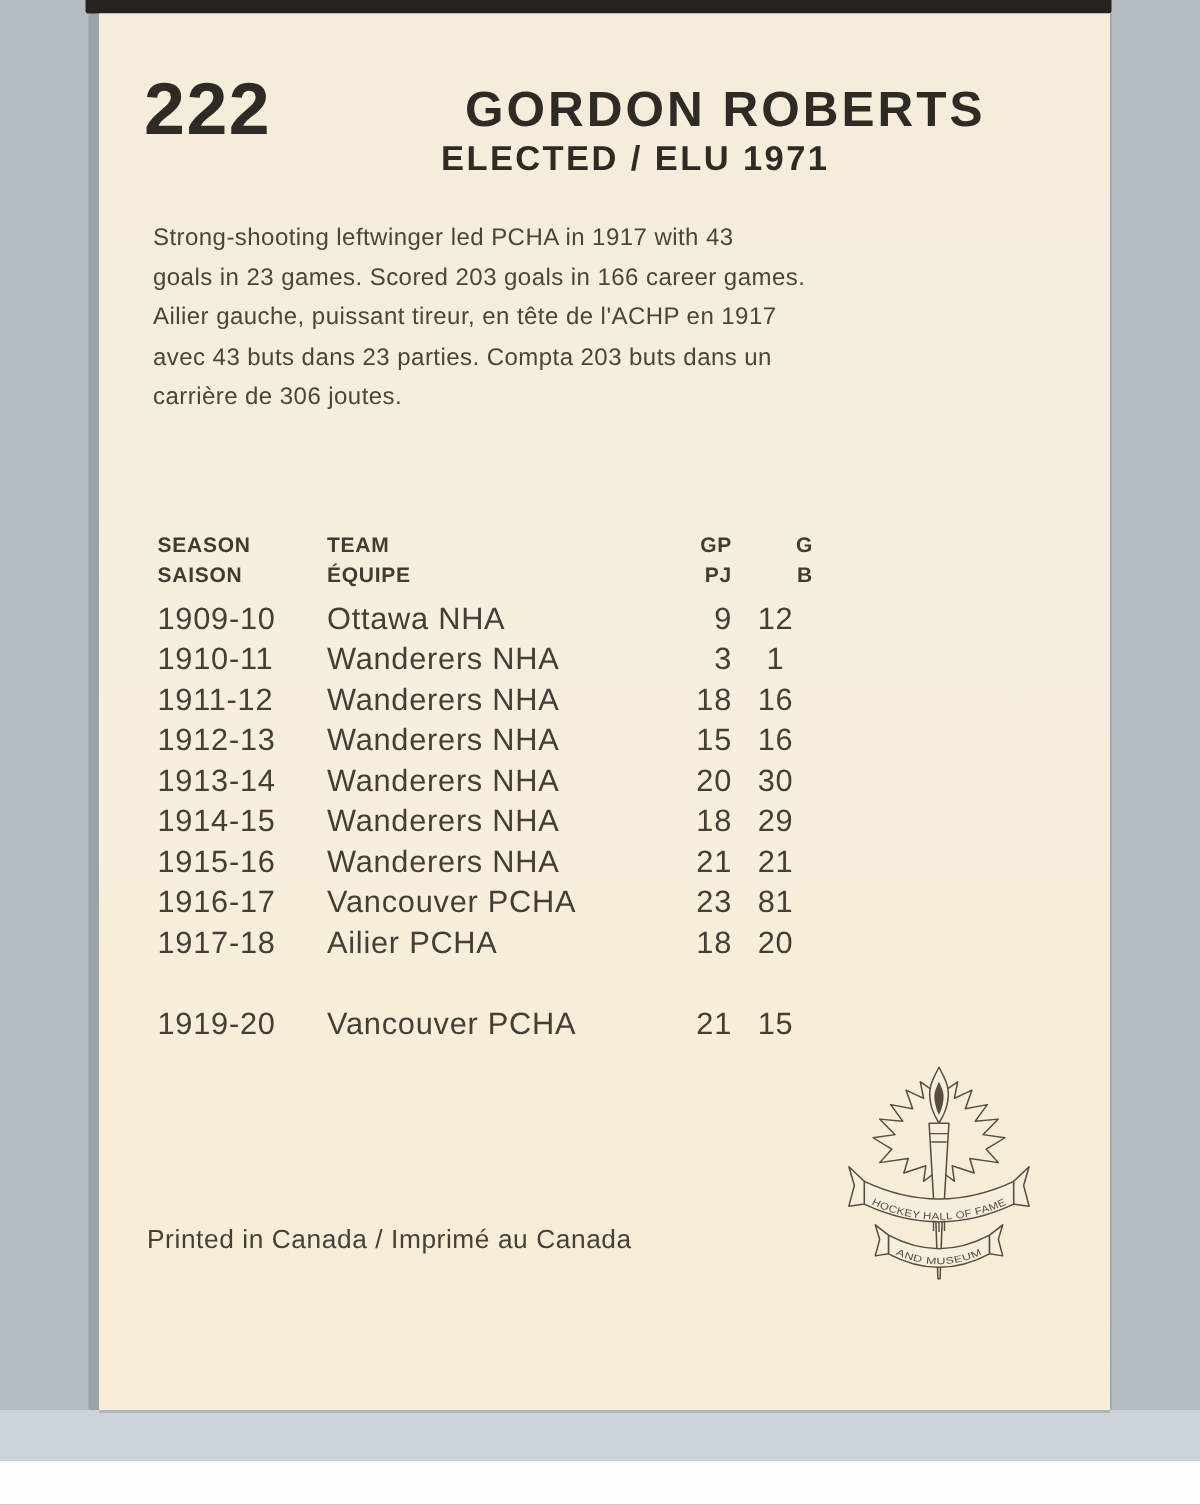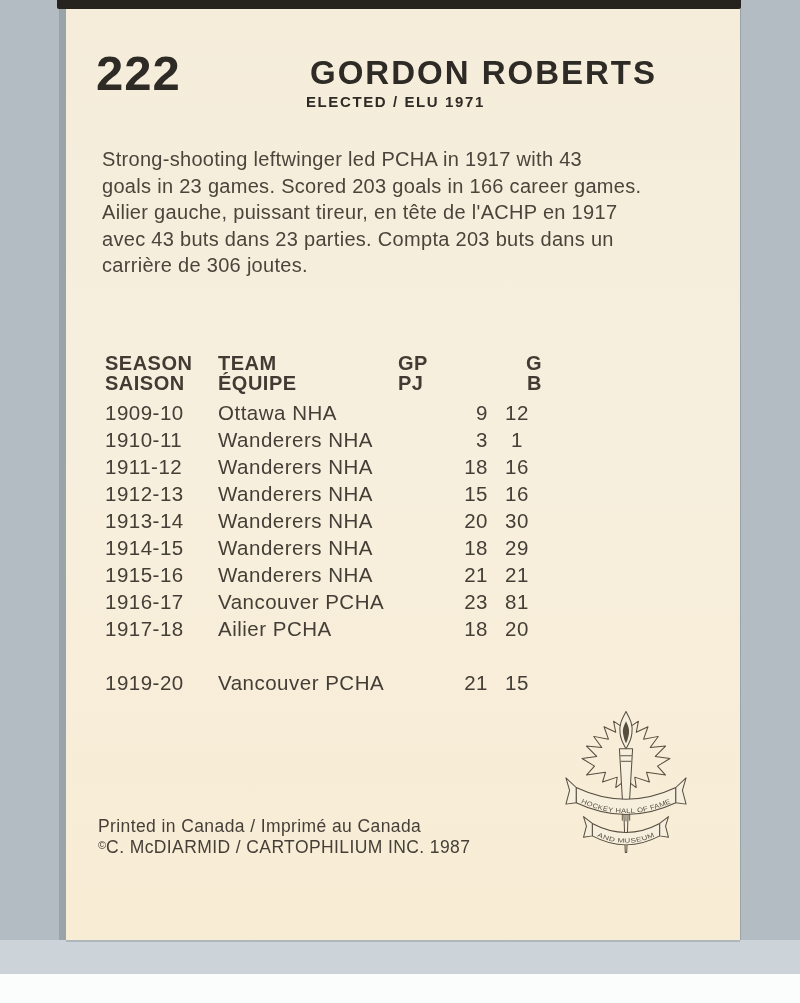--- a/index.html
+++ b/index.html
@@ -16,32 +16,32 @@
   .left-shadow{left:59px;top:9px;width:8px;height:931px;background:var(--shadow-left,#9aa3a8);}
   
   .card{
     left:66px;top:9px;width:674px;height:931px;
     background:linear-gradient(180deg,var(--card-bg,#f5edda) 0%,#f7efde 45%,var(--card-bg-bottom,#f8ecd4) 100%);
     box-shadow:1px 0 0 #99a2a7, 0 2px 0 rgba(150,158,163,.55);
     color:var(--ink-body,#4a433a);
   }
   .num{left:30px;top:40px;font-weight:bold;font-size:49px;line-height:1;letter-spacing:1px;color:var(--ink-dark,#2e2a25);}
   .title{left:244px;top:47px;font-weight:bold;font-size:33px;line-height:1;letter-spacing:2px;color:var(--ink-dark,#2e2a25);white-space:nowrap;}
-  .elected{left:240px;top:85px;font-weight:bold;font-size:15px;line-height:1;letter-spacing:1.6px;color:var(--ink-dark,#332e29);white-space:nowrap;}
-  .bio{left:36px;font-size:20px;line-height:26.5px;letter-spacing:.3px;white-space:nowrap;color:#4c443b;}
+  .elected{left:228px;top:85px;font-weight:bold;font-size:23px;line-height:1;letter-spacing:1.6px;color:var(--ink-dark,#332e29);white-space:nowrap;}
+  .bio{left:36px;font-size:16px;line-height:26.5px;letter-spacing:.3px;white-space:nowrap;color:#4c443b;}
   .bio-en{top:137px;}
   .bio-fr{top:190px;}
   
-  .hcell{top:344px;font-weight:bold;font-size:20px;line-height:20px;letter-spacing:.5px;color:#413b33;}
+  .hcell{top:344px;font-weight:bold;font-size:14px;line-height:20px;letter-spacing:.5px;color:#413b33;}
   .trow{left:0;width:562px;height:27px;font-size:20.5px;letter-spacing:.5px;line-height:27px;color:#443e36;}
   .c1{position:absolute;left:39px;}
   .c2{position:absolute;left:152px;white-space:nowrap;}
   .c3{position:absolute;left:332px;width:90px;text-align:right;}
   .c4{position:absolute;left:426px;width:50px;text-align:center;}
-  .hc3{left:332px;width:90px;text-align:left;}
+  .hc3{left:332px;width:90px;text-align:right;}
   .hc4{left:426px;width:50px;text-align:right;}
   
   .footer{left:32px;top:808px;font-size:17.5px;line-height:18.5px;letter-spacing:.4px;white-space:nowrap;color:#453f37;}
   .footer sup{font-size:11px;vertical-align:4px;letter-spacing:0;}
   .logo{left:497px;top:697px;}
 </style>
 </head>
 <body>
 
 <div class="abs strip-light"></div>
@@ -173,16 +173,15 @@
     <text font-size="9.5" fill="#574e40" font-family="Liberation Sans, sans-serif" letter-spacing="0.3">
       <textPath href="#arcTop" xlink:href="#arcTop" startOffset="50%" text-anchor="middle" textLength="128" lengthAdjust="spacingAndGlyphs">HOCKEY HALL OF FAME</textPath>
     </text>
     <text font-size="9" fill="#574e40" font-family="Liberation Sans, sans-serif" letter-spacing="0.3">
       <textPath href="#arcBot" xlink:href="#arcBot" startOffset="50%" text-anchor="middle" textLength="82" lengthAdjust="spacingAndGlyphs">AND MUSEUM</textPath>
     </text>
   </svg>
 
   <div class="abs footer">
     <div>Printed in Canada / Imprimé au Canada</div>
-    <div><sup>©</sup><span>C. McDIARMID / CARTOPHILIUM INC. 1987</span></div>
   </div>
 
 </div>
 
 </body></html>

